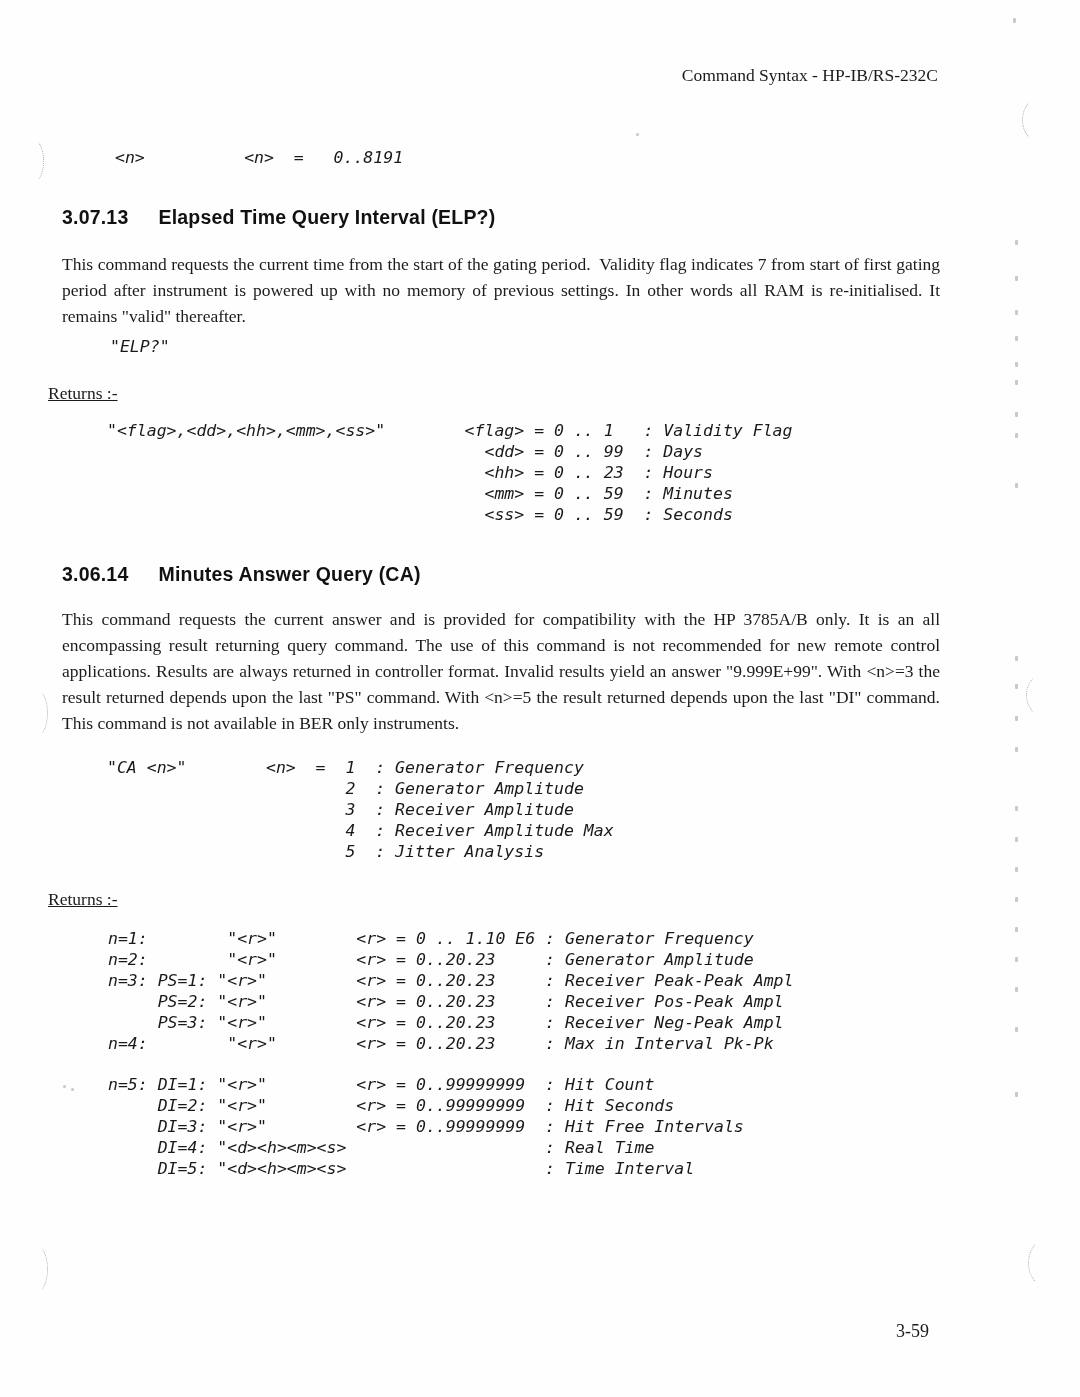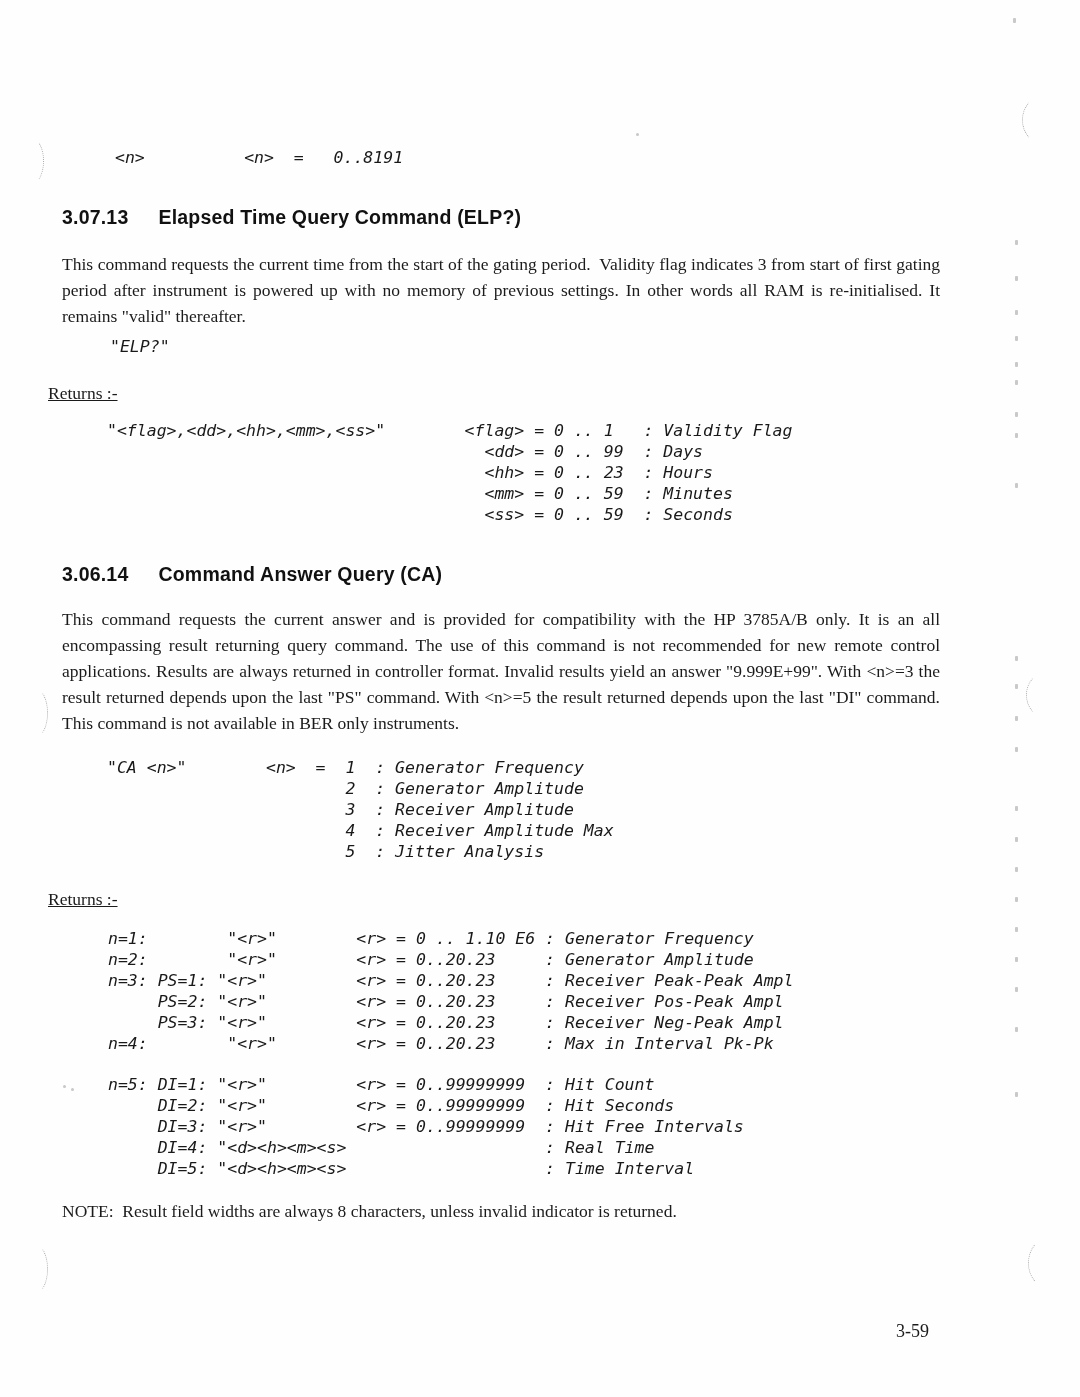--- a/index.html
+++ b/index.html
@@ -44,41 +44,42 @@
   .arc-left{border-color:transparent #8f8f8f transparent transparent;} 
   .arc-right{border-color:transparent transparent transparent #8f8f8f;} 
   .speck{position:absolute;width:3px;height:5px;background:#949494;opacity:.5;border-radius:1px;}
   .dot{position:absolute;width:3px;height:3px;background:#9a9a9a;opacity:.55;border-radius:50%;}
 </style>
 </head>
 <body>
 
 <div class="page">
 
+  <div class="running-head serif">Command Syntax - HP-IB/RS-232C</div>
 
   <pre class="mono param-line">&lt;n&gt;          &lt;n&gt;  =   0..8191</pre>
 
   <div class="h-section h-elp">
-    <span class="sec-num">3.07.13</span><span class="sec-title">Elapsed Time Query Command (ELP?)</span>
+    <span class="sec-num">3.07.13</span><span class="sec-title">Elapsed Time Query Interval (ELP?)</span>
   </div>
 
-  <p class="serif body-para para-elp">This command requests the current time from the start of the gating period.  Validity flag indicates 3 from start of first gating period after instrument is powered up with no memory of previous settings. In other words all RAM is re-initialised. It remains "valid" thereafter.</p>
+  <p class="serif body-para para-elp">This command requests the current time from the start of the gating period.  Validity flag indicates 7 from start of first gating period after instrument is powered up with no memory of previous settings. In other words all RAM is re-initialised. It remains "valid" thereafter.</p>
 
   <pre class="mono elp-cmd">"ELP?"</pre>
 
   <div class="serif returns-label returns-elp">Returns :-</div>
 
   <pre class="mono flag-block">"&lt;flag&gt;,&lt;dd&gt;,&lt;hh&gt;,&lt;mm&gt;,&lt;ss&gt;"        &lt;flag&gt; = 0 .. 1   : Validity Flag
                                       &lt;dd&gt; = 0 .. 99  : Days
                                       &lt;hh&gt; = 0 .. 23  : Hours
                                       &lt;mm&gt; = 0 .. 59  : Minutes
                                       &lt;ss&gt; = 0 .. 59  : Seconds</pre>
 
   <div class="h-section h-ca">
-    <span class="sec-num">3.06.14</span><span class="sec-title">Command Answer Query (CA)</span>
+    <span class="sec-num">3.06.14</span><span class="sec-title">Minutes Answer Query (CA)</span>
   </div>
 
   <p class="serif body-para para-ca">This command requests the current answer and is provided for compatibility with the HP 3785A/B only. It is an all encompassing result returning query command. The use of this command is not recommended for new remote control applications. Results are always returned in controller format. Invalid results yield an answer "9.999E+99". With &lt;n&gt;=3 the result returned depends upon the last "PS" command. With &lt;n&gt;=5 the result returned depends upon the last "DI" command. This command is not available in BER only instruments.</p>
 
   <pre class="mono ca-block">"CA &lt;n&gt;"        &lt;n&gt;  =  1  : Generator Frequency
                         2  : Generator Amplitude
                         3  : Receiver Amplitude
                         4  : Receiver Amplitude Max
                         5  : Jitter Analysis</pre>
 
@@ -90,21 +91,20 @@
      PS=2: "&lt;r&gt;"         &lt;r&gt; = 0..20.23     : Receiver Pos-Peak Ampl
      PS=3: "&lt;r&gt;"         &lt;r&gt; = 0..20.23     : Receiver Neg-Peak Ampl
 n=4:        "&lt;r&gt;"        &lt;r&gt; = 0..20.23     : Max in Interval Pk-Pk</pre>
 
   <pre class="mono n5-block">n=5: DI=1: "&lt;r&gt;"         &lt;r&gt; = 0..99999999  : Hit Count
      DI=2: "&lt;r&gt;"         &lt;r&gt; = 0..99999999  : Hit Seconds
      DI=3: "&lt;r&gt;"         &lt;r&gt; = 0..99999999  : Hit Free Intervals
      DI=4: "&lt;d&gt;&lt;h&gt;&lt;m&gt;&lt;s&gt;                    : Real Time
      DI=5: "&lt;d&gt;&lt;h&gt;&lt;m&gt;&lt;s&gt;                    : Time Interval</pre>
 
-  <div class="serif note-line">NOTE:  Result field widths are always 8 characters, unless invalid indicator is returned.</div>
 
   <div class="serif page-number">3-59</div>
 
   <div class="arc arc-left" style="left:20px;top:138px;width:22px;height:44px;"></div>
   <div class="arc arc-left" style="left:22px;top:688px;width:24px;height:48px;"></div>
   <div class="arc arc-left" style="left:22px;top:1244px;width:24px;height:48px;"></div>
   <div class="arc arc-right" style="left:1022px;top:96px;width:40px;height:46px;"></div>
   <div class="arc arc-right" style="left:1026px;top:672px;width:38px;height:44px;"></div>
   <div class="arc arc-right" style="left:1028px;top:1238px;width:38px;height:48px;"></div>
 

